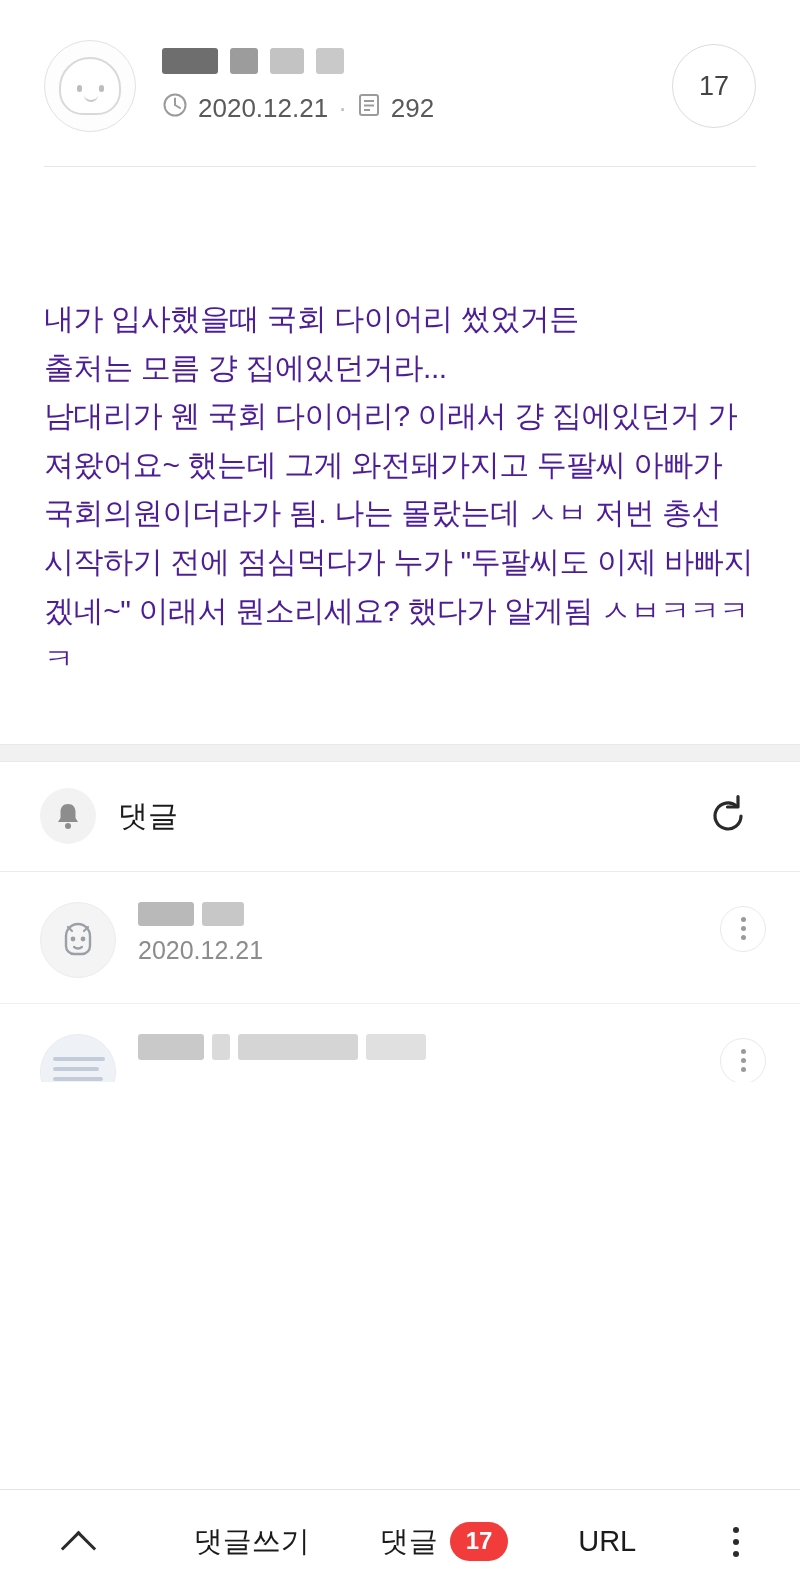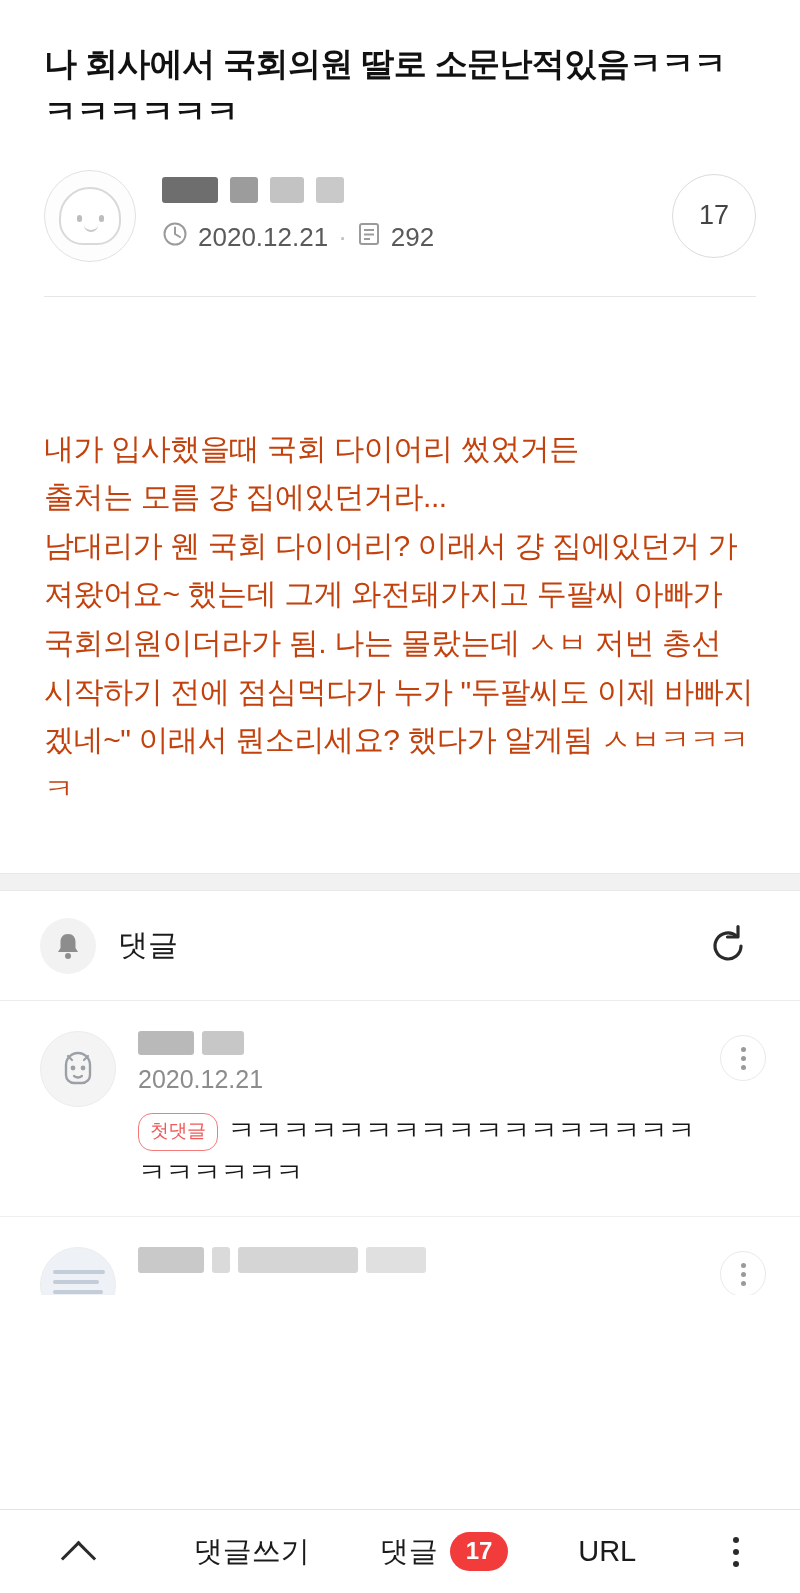--- a/index.html
+++ b/index.html
@@ -143,21 +143,21 @@
     background: #e6e6e6;
     margin: 0 44px;
   }
 
   
   .post-body {
     padding: 128px 44px 60px 44px;
     font-size: 30px;
     line-height: 1.62;
     letter-spacing: -0.4px;
-    color: #c2410c;
+    color: #4c1d95;
     white-space: pre-wrap;
   }
   .spacer-band {
     height: 18px;
     background: #f1f1f1;
     border-top: 1px solid #e9e9e9;
     border-bottom: 1px solid #e9e9e9;
   }
 
   
@@ -257,21 +257,21 @@
   .blk.g1 { width: 66px; background: #c9c9c9; height: 26px; }
   .blk.g2 { width: 18px; background: #dadada; height: 26px; }
   .blk.g3 { width: 120px; background: #d5d5d5; height: 26px; }
   .blk.g4 { width: 60px; background: #e0e0e0; height: 26px; }
 
   
   .bottombar {
     position: absolute;
     left: 0; bottom: 0;
     width: 800px;
-    height: 84px;
+    height: 104px;
     background: #fff;
     border-top: 1px solid #e3e3e3;
     display: flex;
     align-items: center;
     padding: 0 34px;
   }
   .bb-item {
     display: flex;
     align-items: center;
     justify-content: center;
@@ -305,21 +305,20 @@
   .bb-kebab { display: flex; flex-direction: column; gap: 6px; align-items: center; }
   .bb-kebab i { width: 6px; height: 6px; border-radius: 50%; background: #2a2a2a; display: block; }
 </style>
 </head>
 <body>
 
 <div class="app">
 
 
   <div class="post">
-    <h1 class="post-title">나 회사에서 국회의원 딸로 소문난적있음ㅋㅋㅋㅋㅋㅋㅋㅋㅋ</h1>
 
     <div class="meta-row">
       <div class="avatar">
         <div class="head"></div>
         <div class="eye l"></div>
         <div class="eye r"></div>
         <div class="mouth"></div>
       </div>
       <div class="meta-col">
         <div class="blurred-name">
@@ -385,23 +384,20 @@
         <line x1="14" y1="11" x2="18" y2="15" stroke="#9aa0a6" stroke-width="2.2" stroke-linecap="round"></line>
         <line x1="34" y1="11" x2="30" y2="15" stroke="#9aa0a6" stroke-width="2.2" stroke-linecap="round"></line>
       </svg>
     </div>
     <div class="c-main">
       <div class="c-name">
         <span class="blk n1"></span>
         <span class="blk n2"></span>
       </div>
       <div class="c-date">2020.12.21</div>
-      <div class="c-text">
-        <span class="first-badge">첫댓글</span><span>ㅋㅋㅋㅋㅋㅋㅋㅋㅋㅋㅋㅋㅋㅋㅋㅋㅋㅋㅋㅋㅋㅋㅋ</span>
-      </div>
     </div>
     <div class="kebab">
       <i></i>
         <i></i>
         <i></i>
     </div>
   </div>
 
   <div class="comment partial">
     <div class="c-avatar img">

